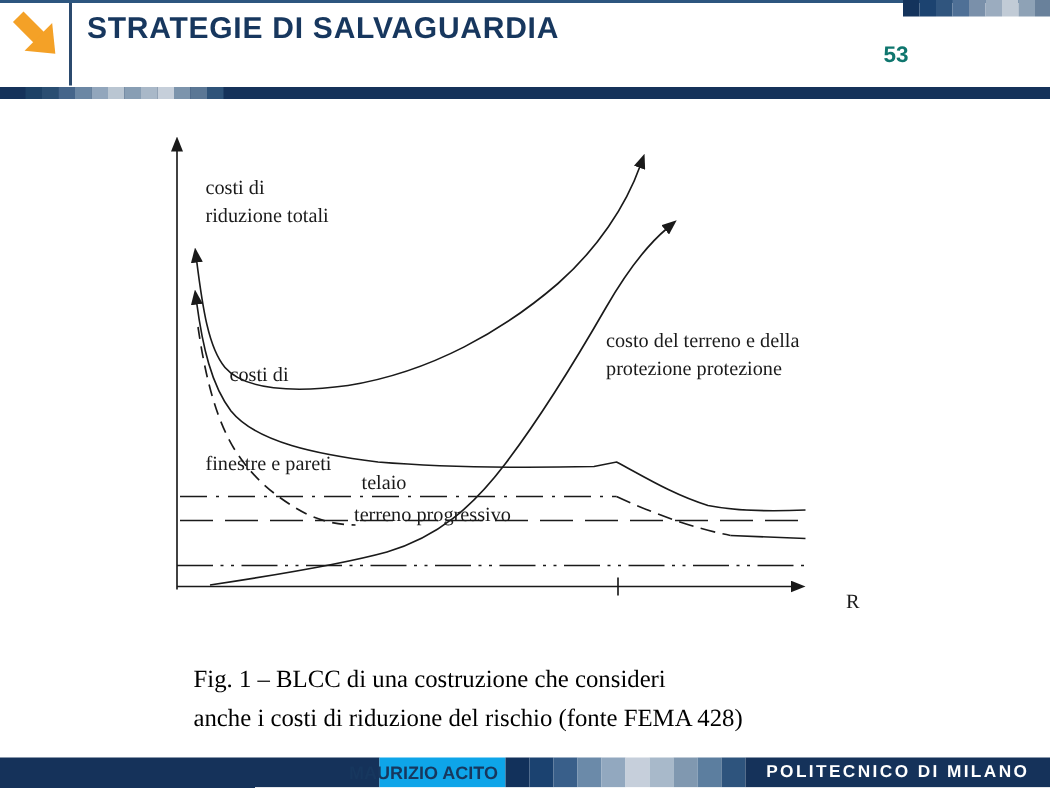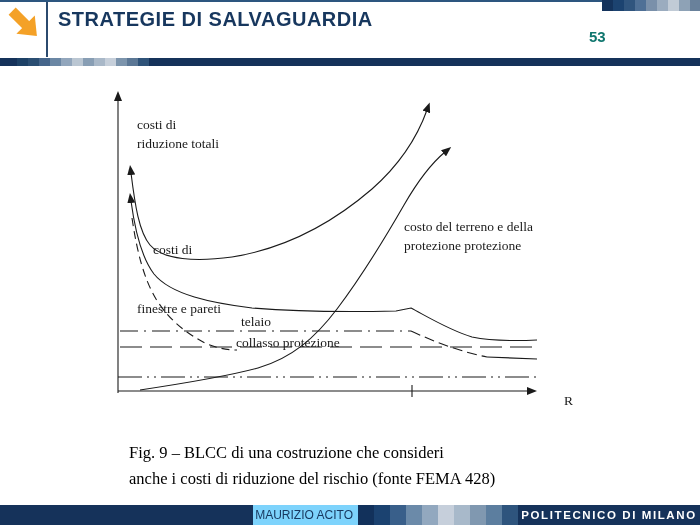--- a/index.html
+++ b/index.html
@@ -32,21 +32,21 @@
   
   .caption{
     position:absolute;left:129px;top:440px;
     font-family:"Liberation Serif","DejaVu Serif",serif;
     font-size:16.5px;line-height:26px;color:#000;white-space:nowrap;
   }
   
   .footer{position:absolute;left:0;top:505px;width:700px;height:20px;display:flex;}
   .f-navy1{width:253px;background:#15325A;}
   .f-author{
-    width:105px;background:#7dd3fc;color:#17375E;font-weight:normal;font-size:12px;
+    width:84px;background:#0ea5e9;color:#17375E;font-weight:bold;font-size:12px;
     display:flex;align-items:center;justify-content:flex-end;
     padding-right:5px;box-sizing:border-box;white-space:nowrap;
   }
   .f-band{display:flex;}
   .f-band .px-sq{width:16px;height:20px;}
   .f-navy2{
     flex:1;background:#15325A;color:#ffffff;font-weight:bold;font-size:11.5px;
     letter-spacing:1.6px;display:flex;align-items:center;justify-content:center;white-space:nowrap;
   }
 </style>
@@ -129,29 +129,29 @@
         <div>costo del terreno e della</div>
         <div>protezione protezione</div>
       </div>
       <div class="chart-label" style="left: 137px; top: 299px;">
         <div>finestre e pareti</div>
       </div>
       <div class="chart-label" style="left: 241px; top: 312px;">
         <div>telaio</div>
       </div>
       <div class="chart-label" style="left: 236px; top: 333px;">
-        <div>collasso protezione</div>
+        <div>terreno progressivo</div>
       </div>
       <div class="chart-label" style="left: 564px; top: 391px;">
         <div>R</div>
       </div>
     </div>
 
   <div class="caption">
-    <div>Fig. 9 – BLCC di una costruzione che consideri</div>
+    <div>Fig. 1 – BLCC di una costruzione che consideri</div>
     <div>anche i costi di riduzione del rischio (fonte FEMA 428)</div>
   </div>
 
   <div class="footer">
     <div class="f-navy1"></div>
     <div class="f-author">MAURIZIO ACITO</div>
     <div class="f-band">
         <span class="px-sq" style="background: rgb(18, 49, 91);"></span>
         <span class="px-sq" style="background: rgb(27, 66, 112);"></span>
         <span class="px-sq" style="background: rgb(57, 95, 138);"></span>

